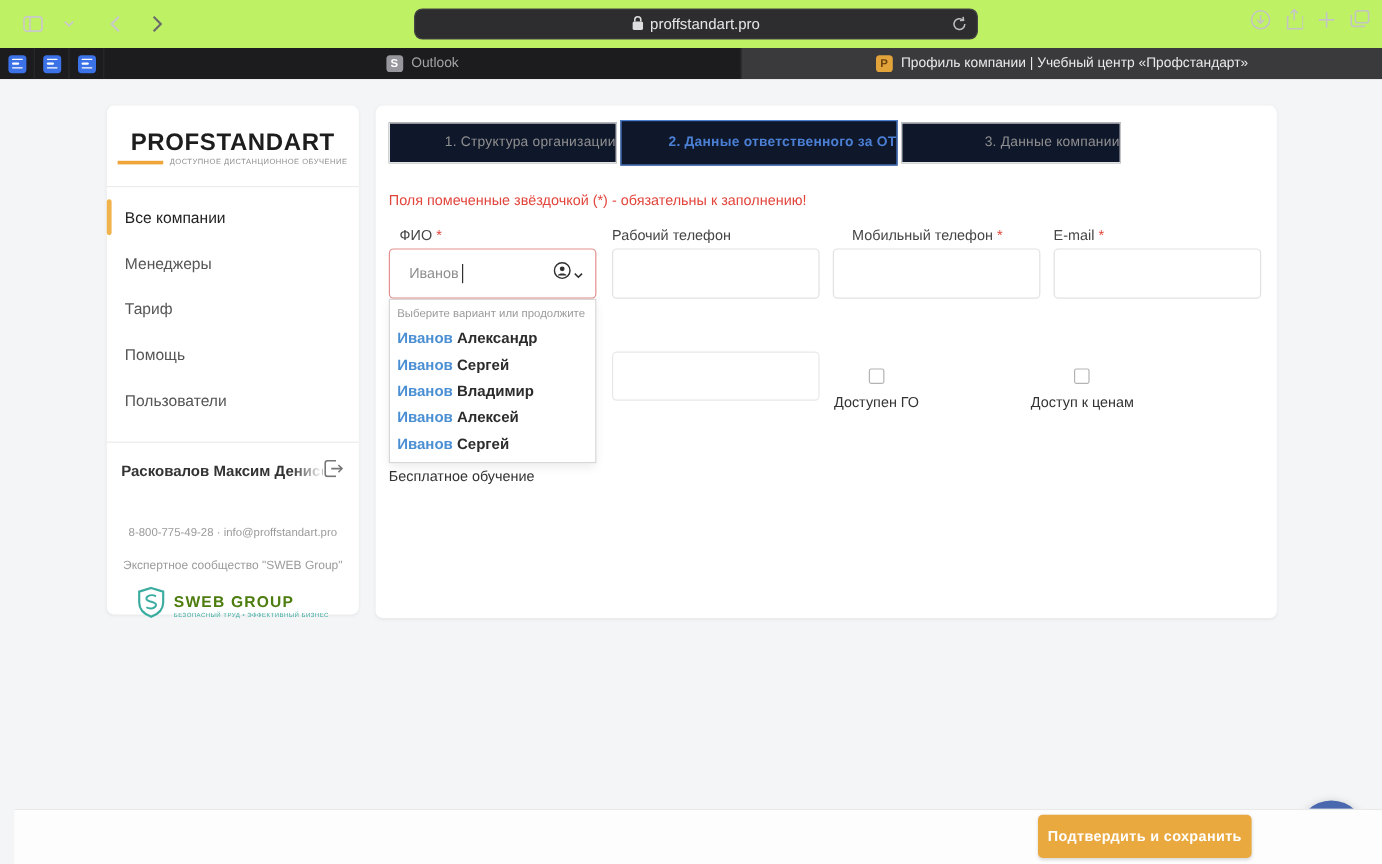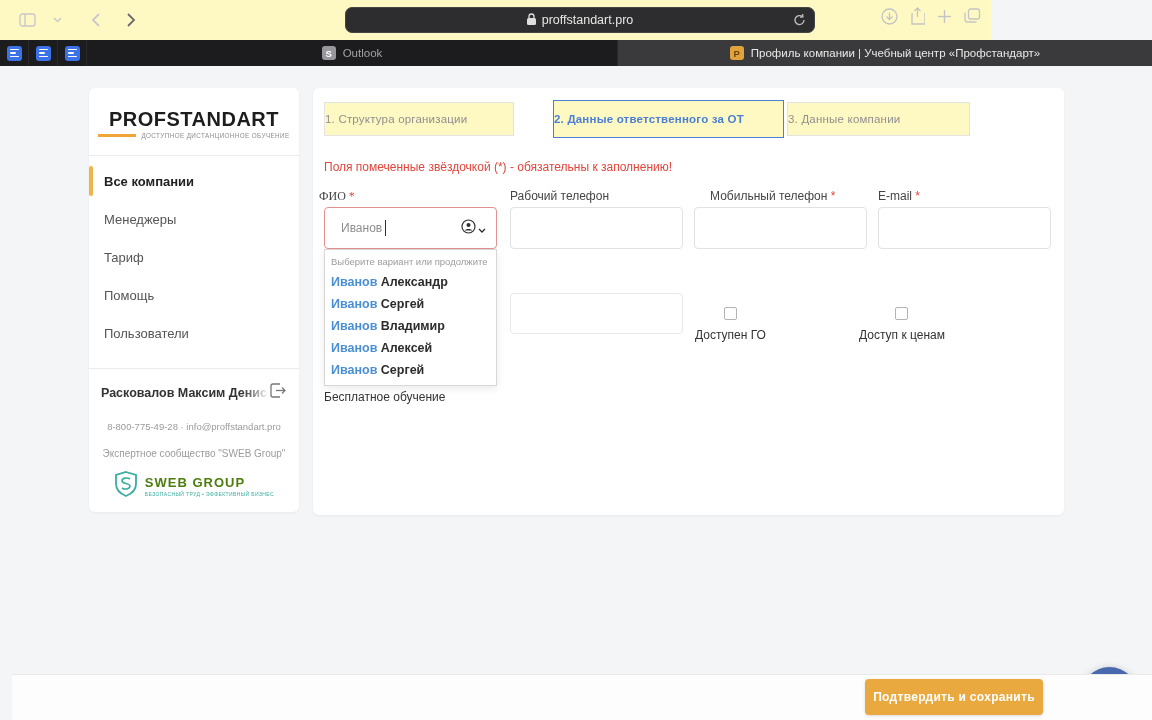--- a/index.html
+++ b/index.html
@@ -1,20 +1,20 @@
 <!DOCTYPE html>
 <html><head>
 <meta charset="utf-8">
 <style>
   * { margin:0; padding:0; box-sizing:border-box; }
   html,body { width:1152px; height:720px; }
   body { font-family:"Liberation Sans", sans-serif; background:#f4f5f6; overflow:hidden; position:relative; }
 
   
-  .chrome { position:absolute; left:0; top:0; width:991px; height:40px; background:#fef9c3; display:flex; align-items:center; }
+  .chrome { position:absolute; left:0; top:0; width:1152px; height:40px; background:#bef264; display:flex; align-items:center; }
   .navbtn { color:#c9c9c9; display:flex; align-items:center; justify-content:center; width:26px; height:26px; border-radius:5px; }
   .navbtn.dim { color:#6b6b6d; }
   .addr { position:absolute; left:345px; top:7px; width:470px; height:26px; background:#2d2d2f; border:1px solid #454547; border-radius:7px; display:flex; align-items:center; justify-content:center; color:#e6e6e6; font-size:12.5px; gap:6px; }
   .addr .reload { position:absolute; right:8px; top:5px; color:#bdbdbd; }
   .chrome-right { position:absolute; right:10px; top:7px; display:flex; gap:12px; align-items:center; color:#c4c4c4; }
 
   
   .tabstrip { position:absolute; left:0; top:40px; width:1152px; height:26px; background:#1c1c1e; display:flex; }
   .pin { width:29px; height:26px; display:flex; align-items:center; justify-content:center; border-right:1px solid #2a2a2c; }
   .pin-ic { width:15px; height:15px; background:#3b72e8; border-radius:3px; display:flex; flex-direction:column; justify-content:center; gap:2px; padding:2px 3px; }
@@ -34,37 +34,37 @@
   
   .side { position:absolute; left:89px; top:22px; width:210px; height:424px; }
   .logo { padding-top:20px; text-align:center; }
   .logo-title { font-size:20px; font-weight:800; letter-spacing:.5px; color:#1d1d1d; }
   .logo-sub { display:flex; align-items:center; justify-content:center; gap:5px; margin-top:1px; }
   .logo-bar { width:38px; height:3px; background:#f0a53a; }
   .logo-tag { font-size:6.3px; letter-spacing:.4px; color:#8d8d8d; }
   .side-div { height:1px; background:#ececec; margin:16px 0 0 0; }
   .menu { padding-top:6px; }
   .menu-item { position:relative; height:38px; display:flex; align-items:center; padding-left:15px; font-size:13px; color:#555; cursor:default; }
-  .menu-item.active { font-weight:bold; color:#222; }
+  .menu-item.active { font-weight:normal; color:#222; }
   .menu-item.active::before { content:""; position:absolute; left:0; top:4px; bottom:4px; width:4px; background:#f0b24a; border-radius:2px; }
   .user-row { display:flex; align-items:center; justify-content:space-between; padding:14px 12px 12px 12px; }
   .user-name { font-size:12.5px; font-weight:bold; color:#333; white-space:nowrap; overflow:hidden; max-width:168px; position:relative; }
   .user-name::after { content:""; position:absolute; right:0; top:0; bottom:0; width:26px; background:linear-gradient(90deg, rgba(255,255,255,0), #fff); }
-  .side-contact { font-size:9.5px; color:#9b9b9b; text-align:center; margin-top:7px; }
+  .side-contact { font-size:9.5px; color:#9b9b9b; text-align:center; margin-top:24px; }
   .side-community { font-size:10px; color:#9b9b9b; text-align:center; margin-top:16px; }
   .sweb { display:flex; align-items:center; justify-content:center; gap:7px; margin-top:12px; }
   .sweb-name { font-size:13px; font-weight:800; letter-spacing:1px; color:#4d7c0f; }
   .sweb-tag { font-size:5px; letter-spacing:.4px; color:#3aaca0; margin-top:1px; }
 
   
   .main { position:absolute; left:313px; top:22px; width:751px; height:427px; }
   .steps { display:flex; align-items:center; gap:3px; padding:12px 0 0 11px; }
-  .step { height:34px; display:flex; align-items:center; justify-content:flex-start; border:1px solid #e4e4e4; background:#fef9c3; font-size:11.5px; letter-spacing:.2px; color:#8f8f8f; }
+  .step { height:34px; display:flex; align-items:center; justify-content:flex-end; border:1px solid #e4e4e4; background:#0f172a; font-size:11.5px; letter-spacing:.2px; color:#8f8f8f; }
   .step.s1 { width:190px; } .step.s3 { width:183px; }
-  .step.current { width:231px; height:38px; border:1px solid #4a7fd4; color:#4a7fd4; font-weight:bold;margin-left:36px; }
+  .step.current { width:231px; height:38px; border:1px solid #4a7fd4; color:#4a7fd4; font-weight:bold; }
   .req-note { position:absolute; left:11px; top:72px; font-size:12px; color:#e2453c; }
   .flabel { position:absolute; top:101px; font-size:12px; color:#454545; }
   .star { color:#e2453c; }
   .finput { position:absolute; top:119px; width:173px; height:42px; border:1px solid #e2e2e2; border-radius:4px; background:#fff; }
   input.finput { outline:none; padding:0 10px; font-size:12px; color:#333; font-family:"Liberation Sans",sans-serif; }
   .finput.err { border-color:#e59090; display:flex; align-items:center; padding:0 10px 0 16px; }
   .fio-text { font-size:12px; color:#8f8f8f; }
   .caret { width:1px; height:16px; background:#2f2f2f; margin-left:3px; }
   .fio-icons { margin-left:auto; display:flex; align-items:center; gap:2px; color:#2f2f2f; }
 
@@ -255,21 +255,21 @@
       <div class="step current">
           <span>2. Данные ответственного за ОТ</span>
         </div>
       <div class="step s3">
           <span>3. Данные компании</span>
         </div>
     </div>
 
     <div class="req-note">Поля помеченные звёздочкой (*) - обязательны к заполнению!</div>
 
-    <div class="flabel" style="left:6px;font-family:Liberation Serif, serif;">
+    <div class="flabel" style="left:20px;">
       <span>ФИО</span> <span class="star">*</span>
     </div>
     <div class="flabel" style="left:197px;">
       <span>Рабочий телефон</span>
     </div>
     <div class="flabel" style="left:397px;">
       <span>Мобильный телефон</span> <span class="star">*</span>
     </div>
     <div class="flabel" style="left:565px;">
       <span>E-mail</span> <span class="star">*</span>

